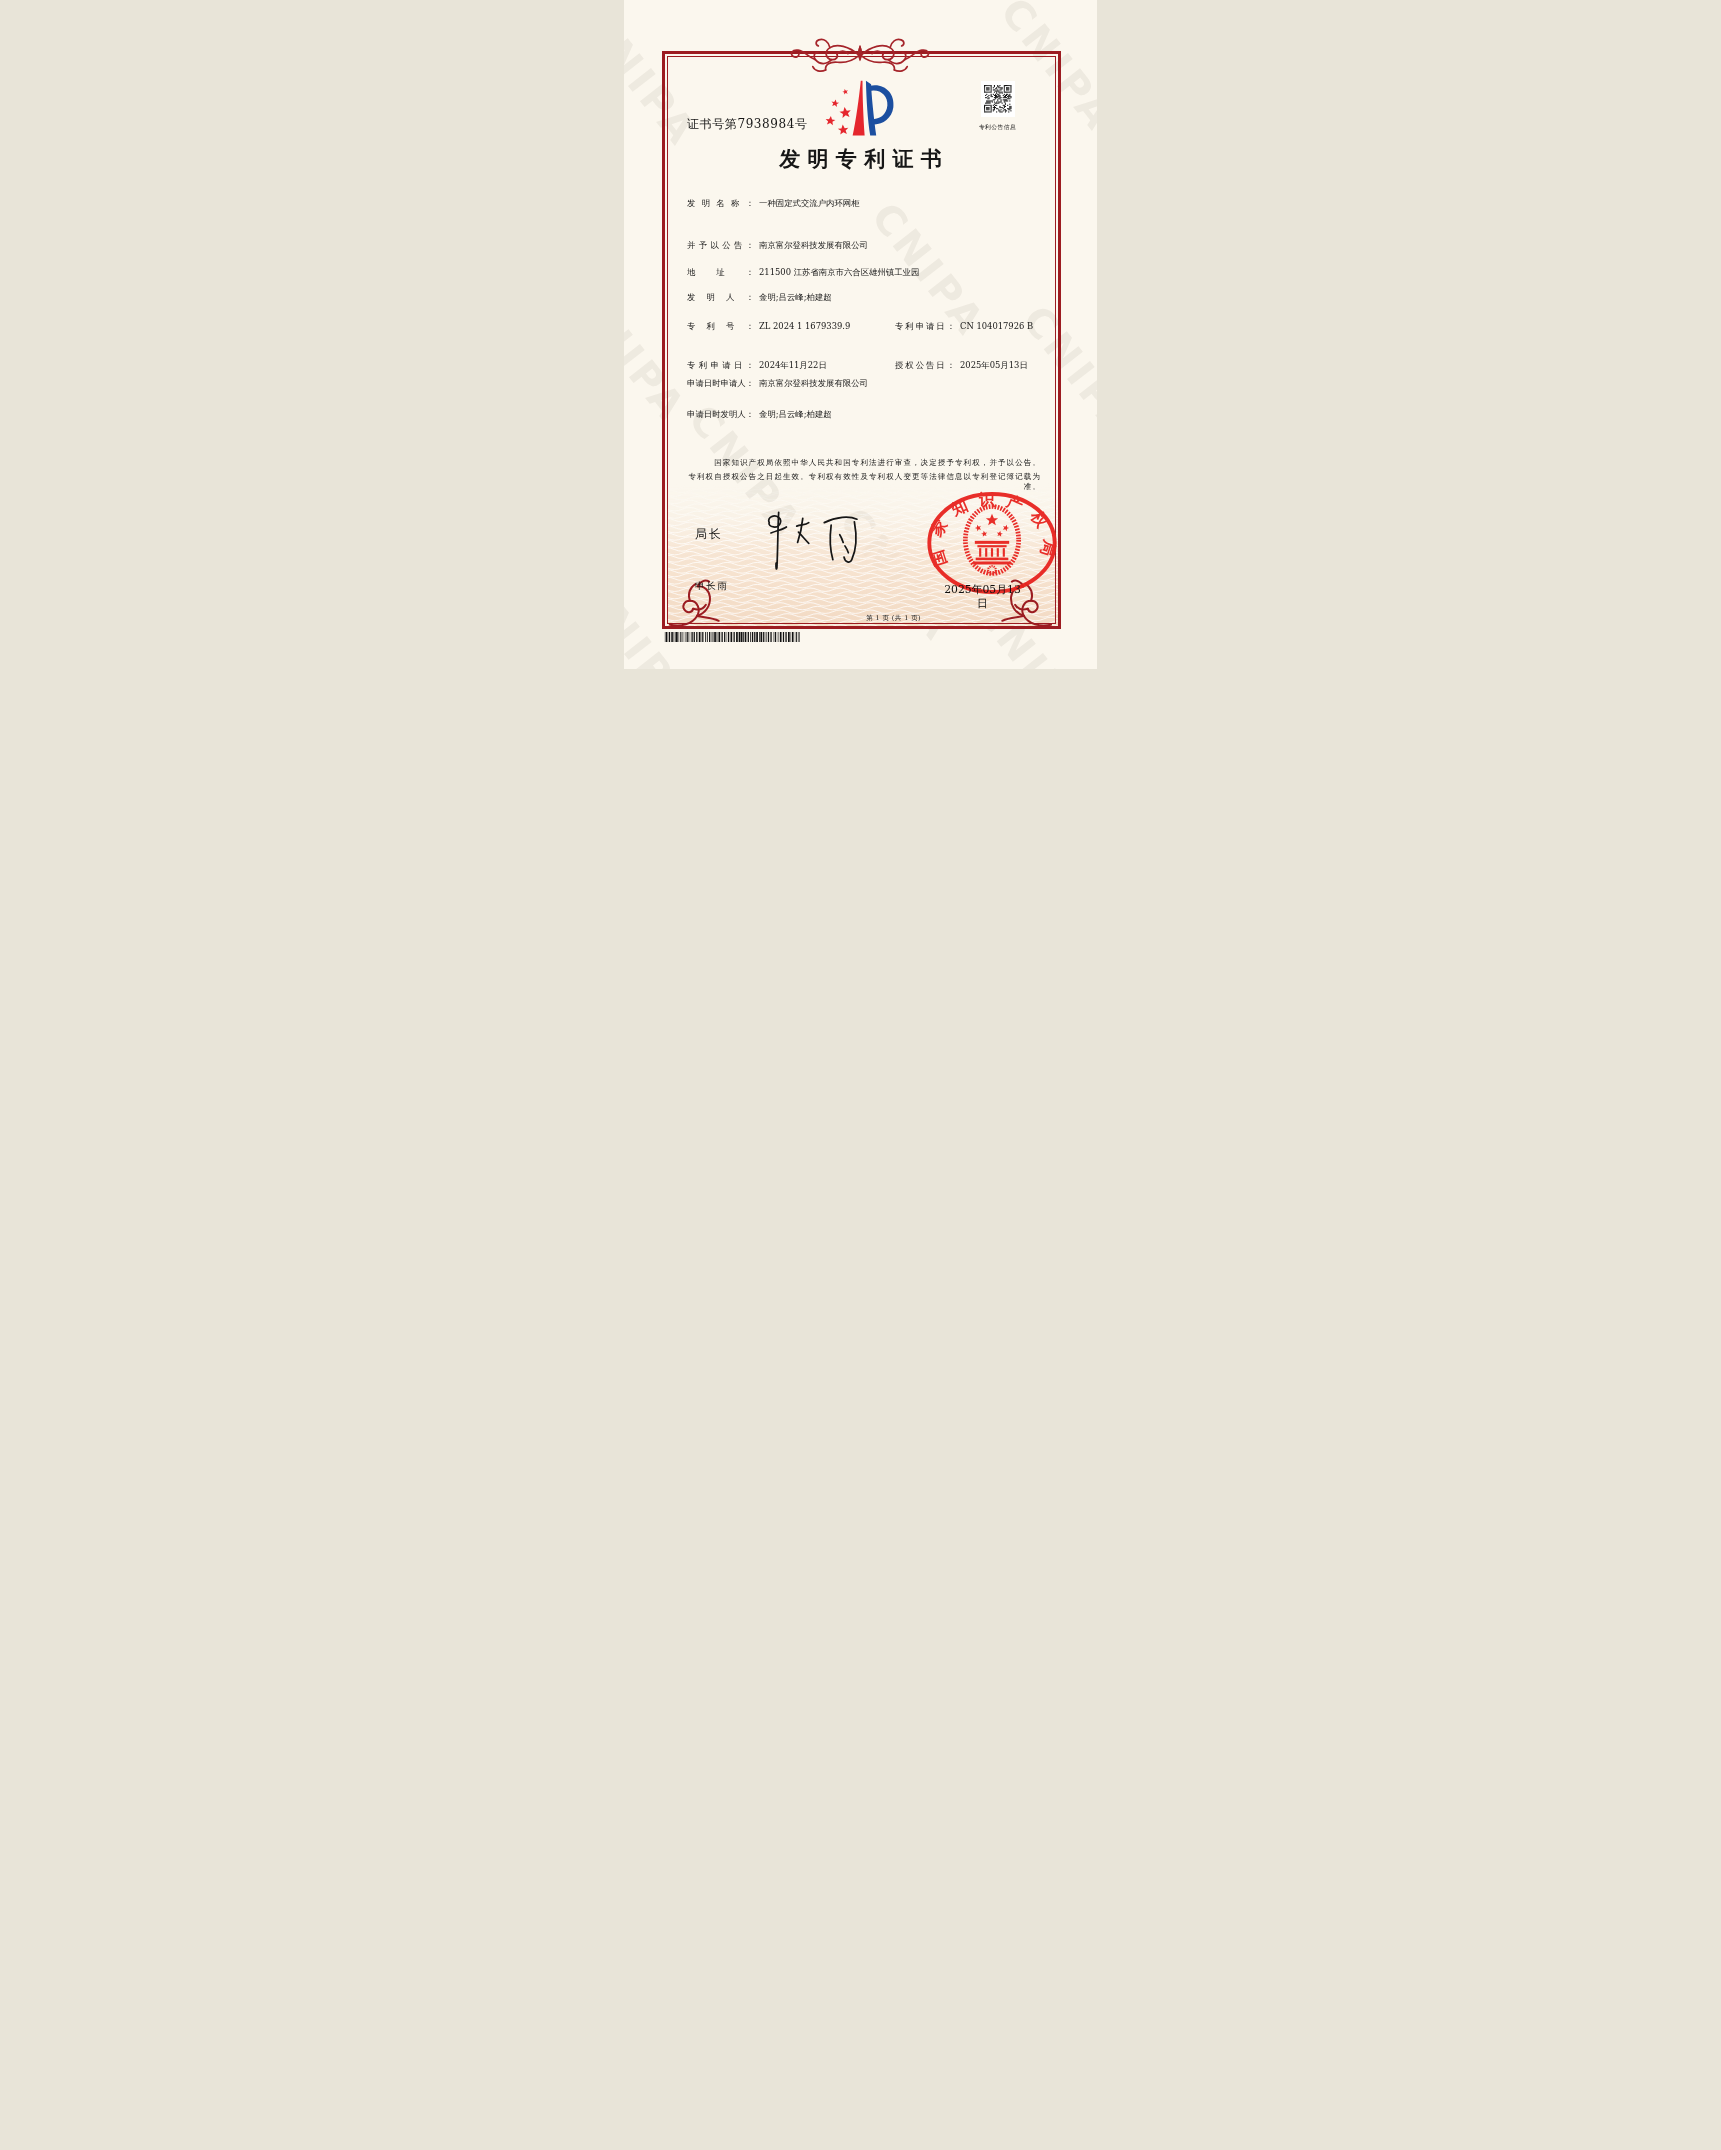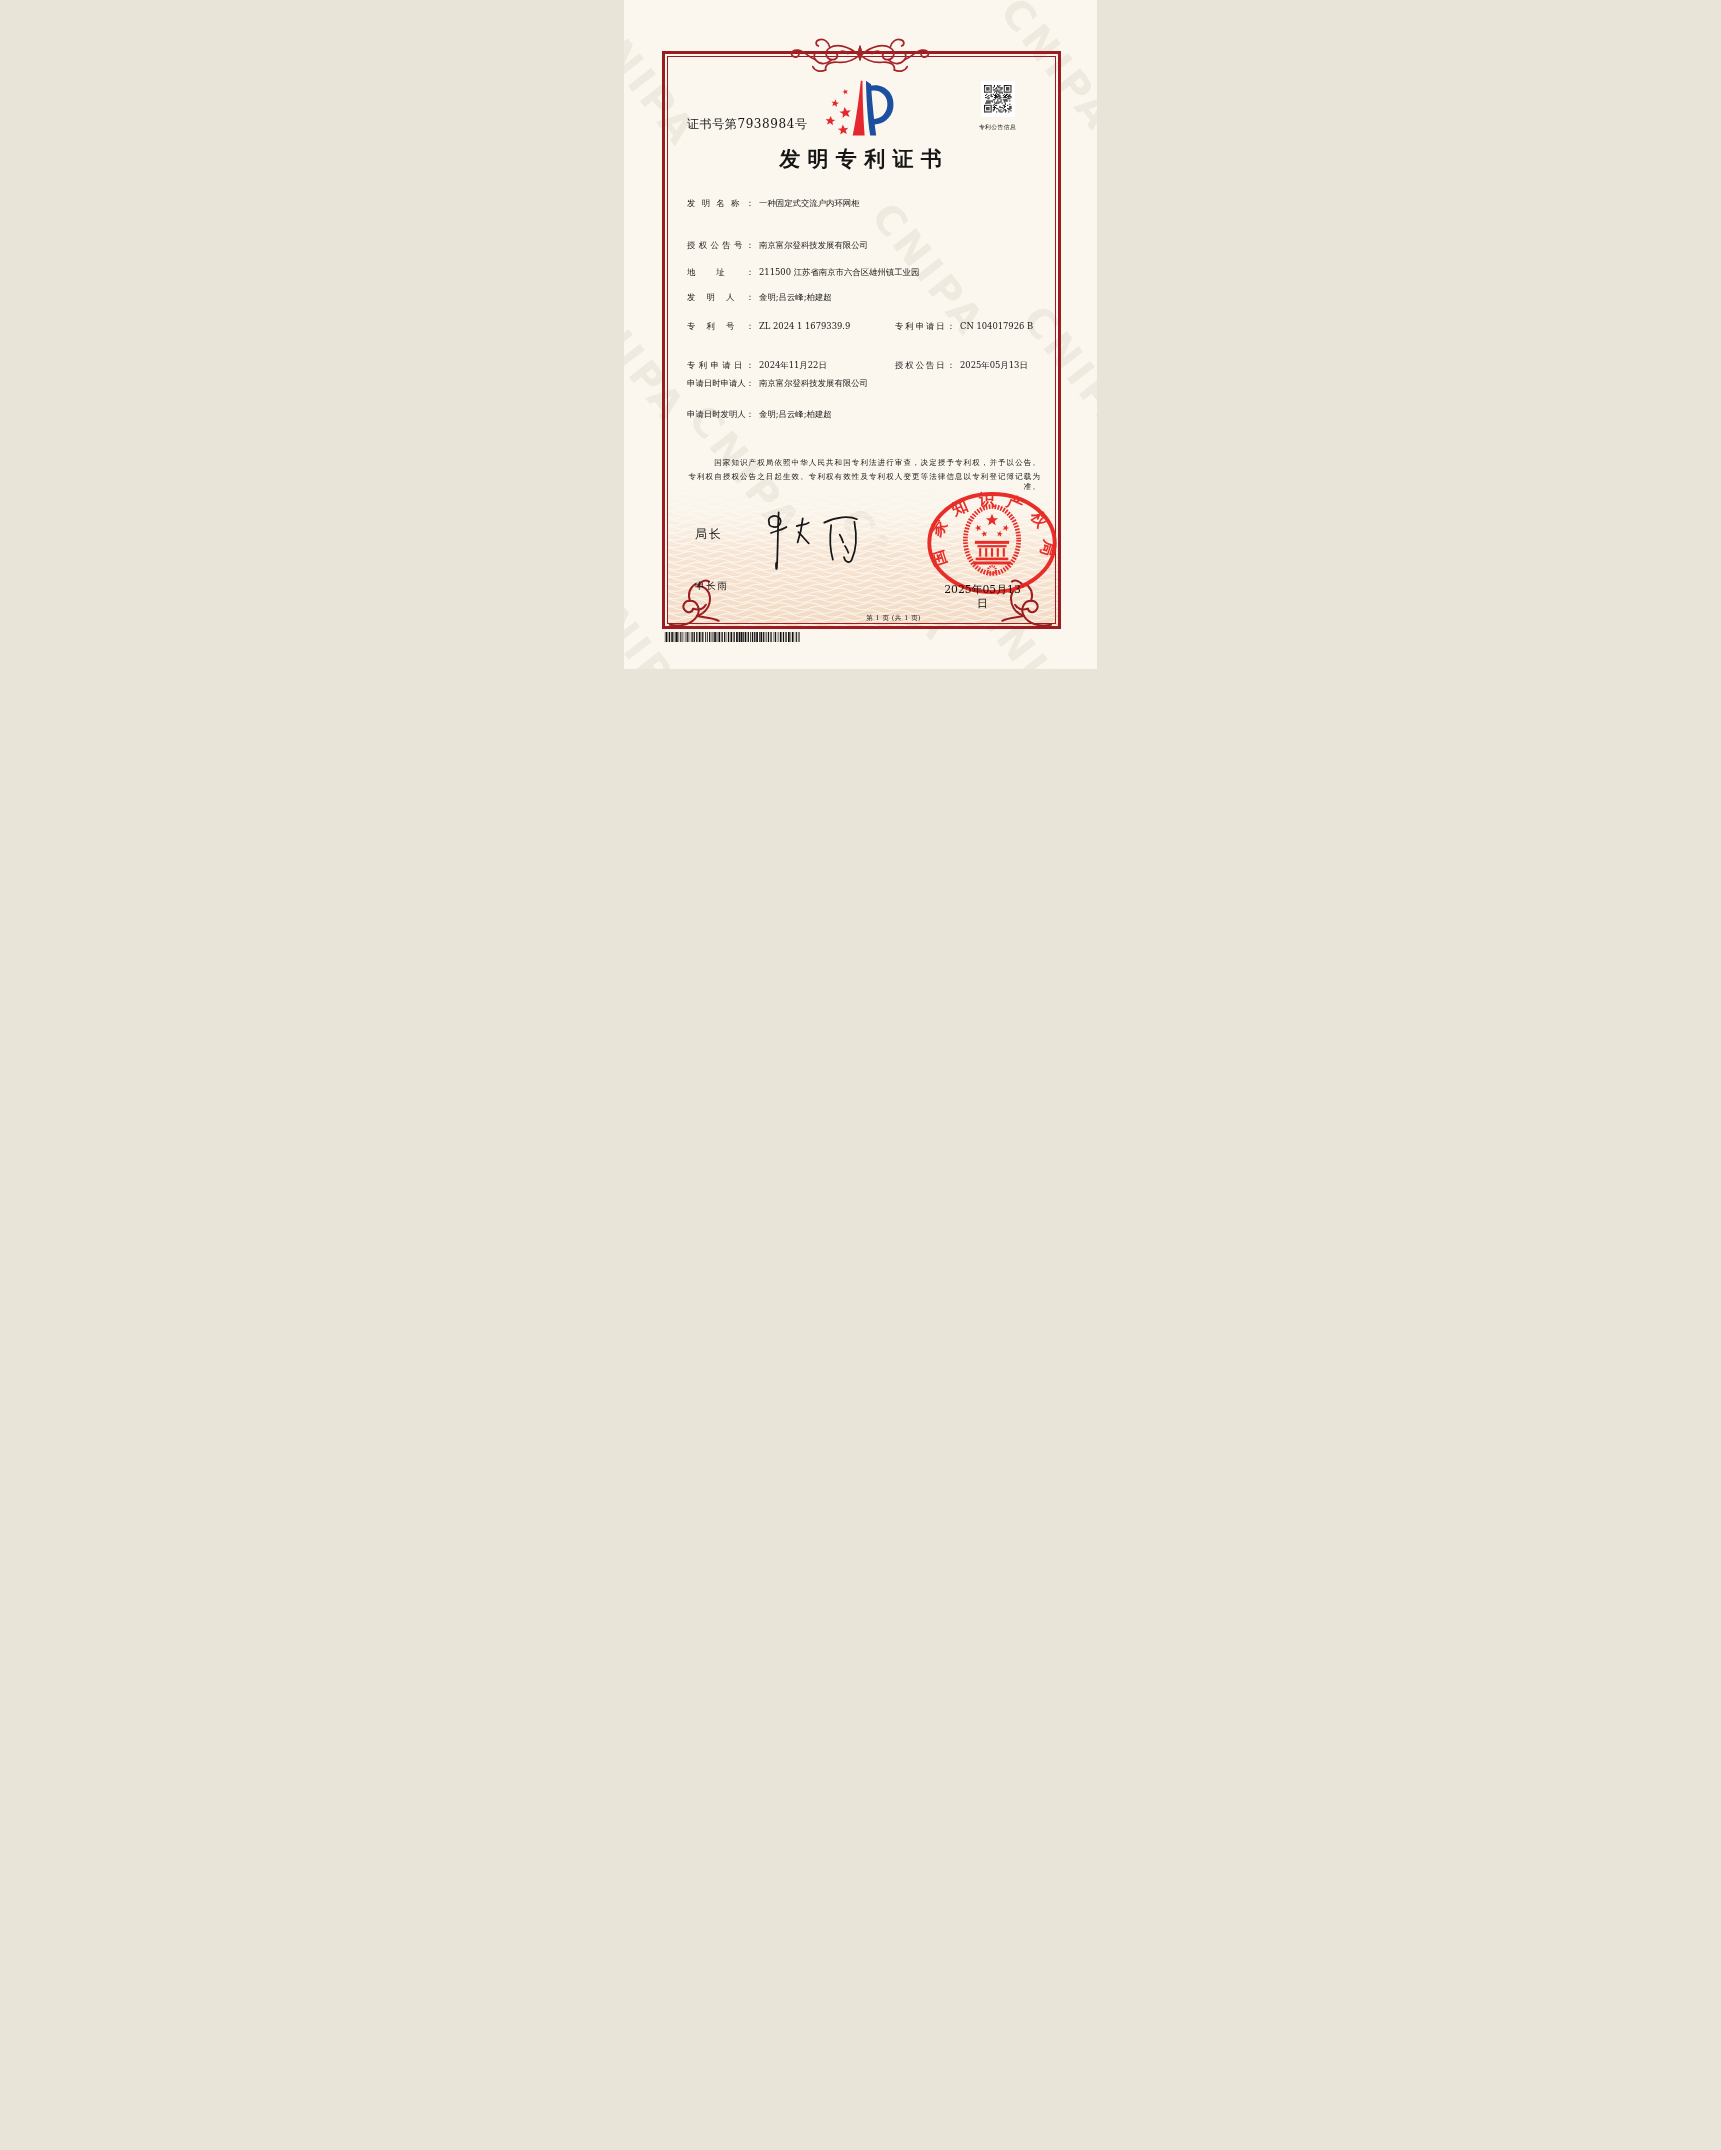--- a/index.html
+++ b/index.html
@@ -479,21 +479,21 @@
       </svg>
   </div>
   <div id="qr-label">专利公告信息</div>
 
   <div id="doc-title">发明专利证书</div>
 
   <div class="row" id="r1">
     <span class="lbl">发明名称：</span><span class="val">一种固定式交流户内环网柜</span>
   </div>
   <div class="row" id="r2">
-    <span class="lbl">授权公告号：</span><span class="val">南京富尔登科技发展有限公司</span>
+    <span class="lbl">并予以公告：</span><span class="val">南京富尔登科技发展有限公司</span>
   </div>
   <div class="row" id="r3">
     <span class="lbl">地址：</span><span class="val">211500 江苏省南京市六合区雄州镇工业园</span>
   </div>
   <div class="row" id="r4">
     <span class="lbl">发明人：</span><span class="val">金明;吕云峰;柏建超</span>
   </div>
   <div class="row" id="r5">
     <span class="lbl">专利号：</span><span class="val">ZL 2024 1 1679339.9</span>
     <span class="pair2">

